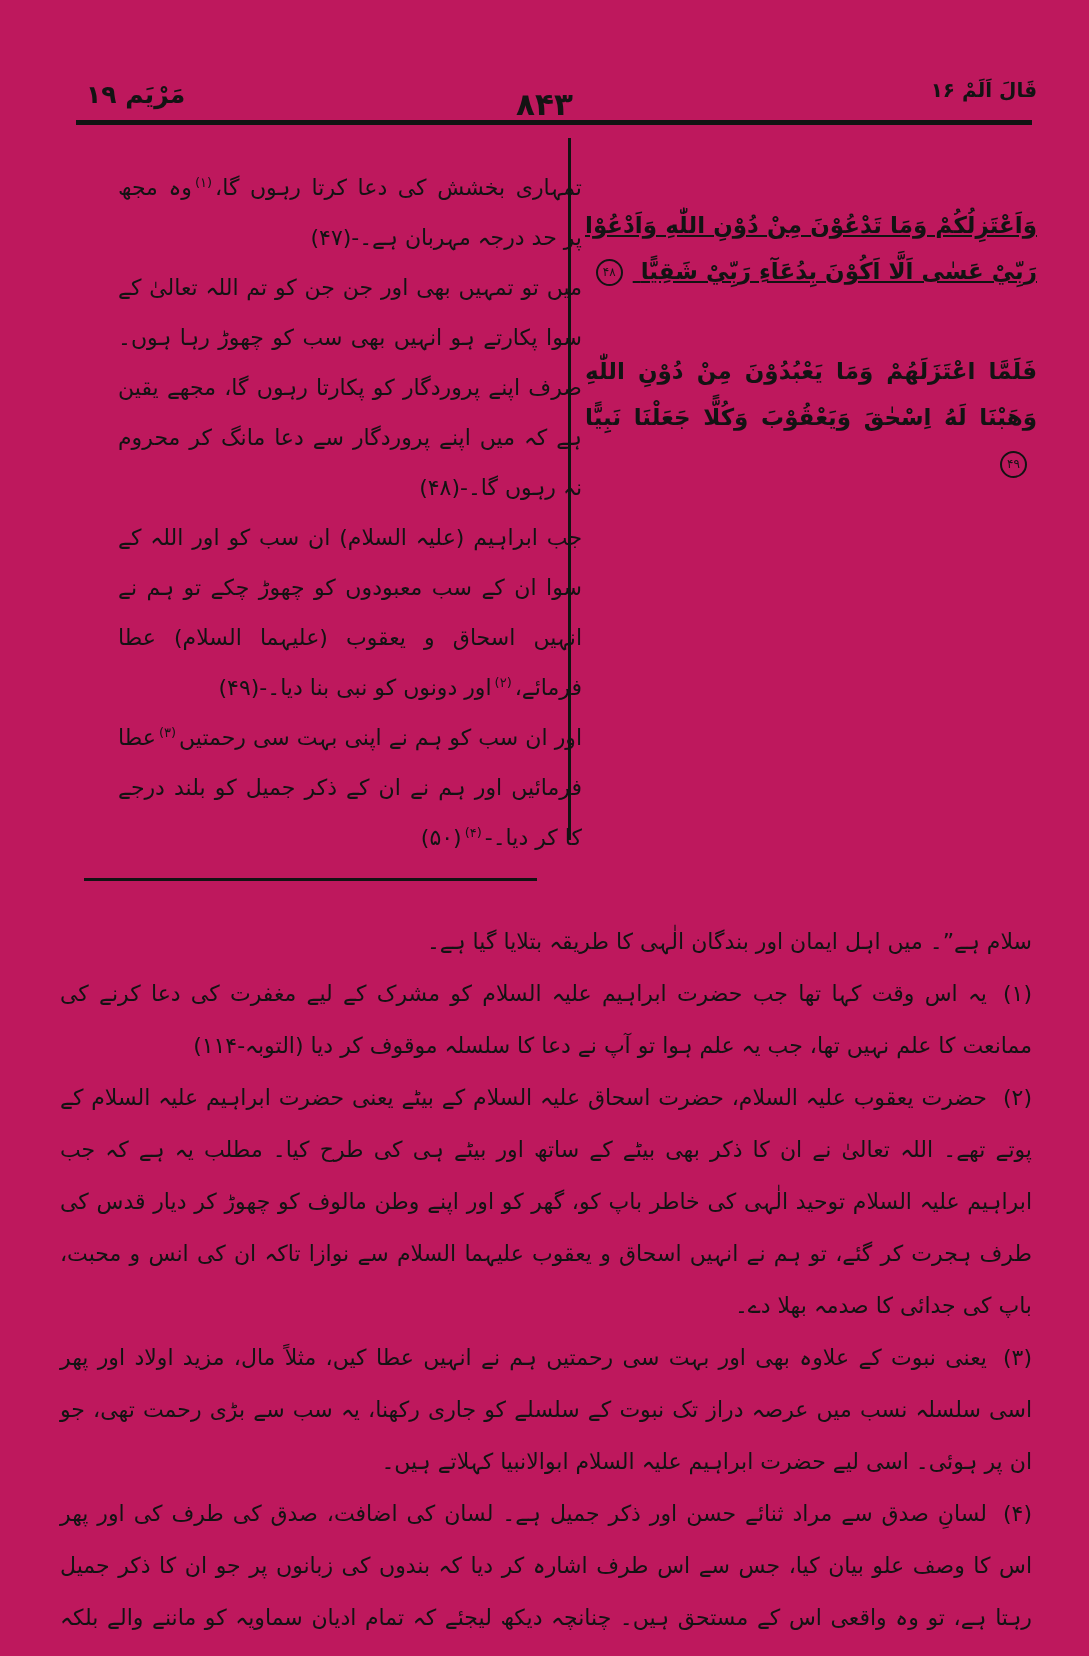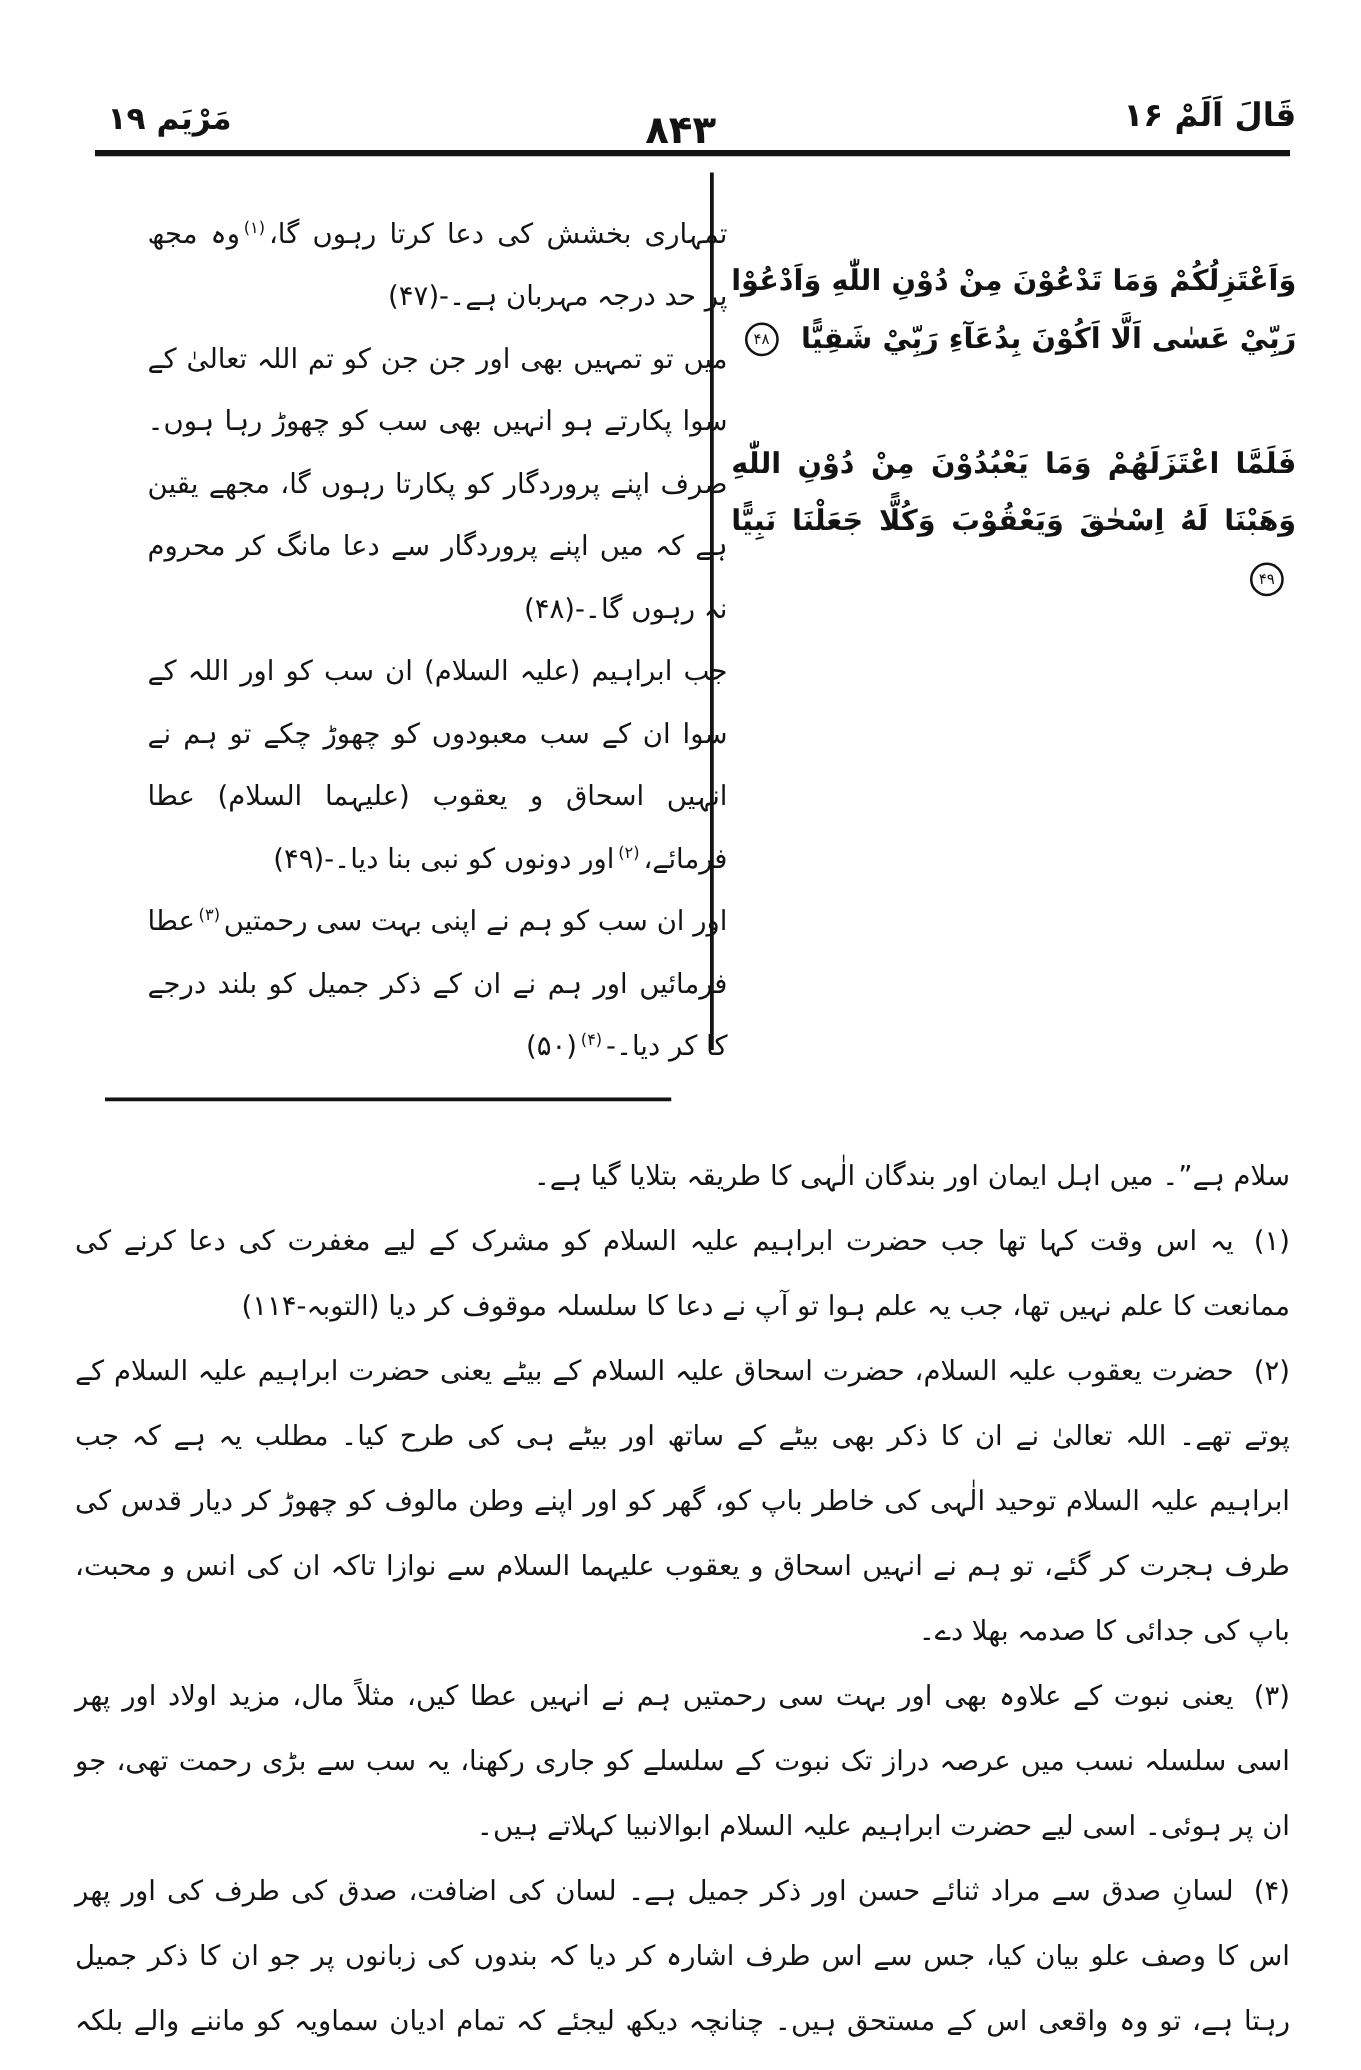--- a/index.html
+++ b/index.html
@@ -1,47 +1,47 @@
 <!DOCTYPE html>
 <html lang="ur" dir="rtl"><head>
 <meta charset="utf-8">
 <style>
   html, body { margin:0; padding:0; background:#e8e8e8; }
   .page {
     position:relative;
     width:1089px; height:1656px;
     margin:0 auto;
-    background:#ffffff;
+    background:#be185d;
     color:#131313;
     font-family:"DejaVu Sans", sans-serif;
     direction:rtl;
     overflow:hidden;
   }
   
   .hdr-surah  { position:absolute; top:80px;  left:86px;  font-size:25px; font-weight:bold; direction:rtl; }
   .hdr-page   { position:absolute; top:86px;  left:50%; transform:translateX(-50%); font-size:31px; font-weight:bold; }
-  .hdr-juz    { position:absolute; top:78px;  right:52px; font-size:26px; font-weight:bold; direction:rtl; }
+  .hdr-juz    { position:absolute; top:78px;  right:52px; font-size:20px; font-weight:bold; direction:rtl; }
   .hdr-rule   { position:absolute; top:120px; left:76px;  width:956px; height:5px; background:#131313; }
 
   
   .col-divider { position:absolute; top:138px; left:568px; width:3px; height:702px; background:#131313; }
 
   .urdu-col {
     position:absolute; top:163px; left:86px; width:464px;
     font-size:22px; line-height:50px; text-align:justify;margin-left:32px;
   }
   .urdu-col p { margin:0; }
   .fn-sup { font-size:13px; vertical-align:super; line-height:0; padding:0 3px; white-space:nowrap; }
 
   .verse {
     position:absolute; right:52px; width:452px;
     font-size:23px; font-weight:bold; line-height:46px; text-align:justify;
     direction:rtl;
   }
-  .verse-48 { top:202px; }
+  .verse-48 { top:202px;text-decoration:underline; }
   .verse-49 { top:348px; }
   .verse-50 { top:492px; }
   .ayah-badge {
     display:inline-block; width:27px; height:27px; box-sizing:border-box;
     border:2px solid #131313; border-radius:50%;
     font-size:12px; font-weight:normal; line-height:23px; text-align:center;
     vertical-align:middle; margin-right:10px;
   }
 
   

